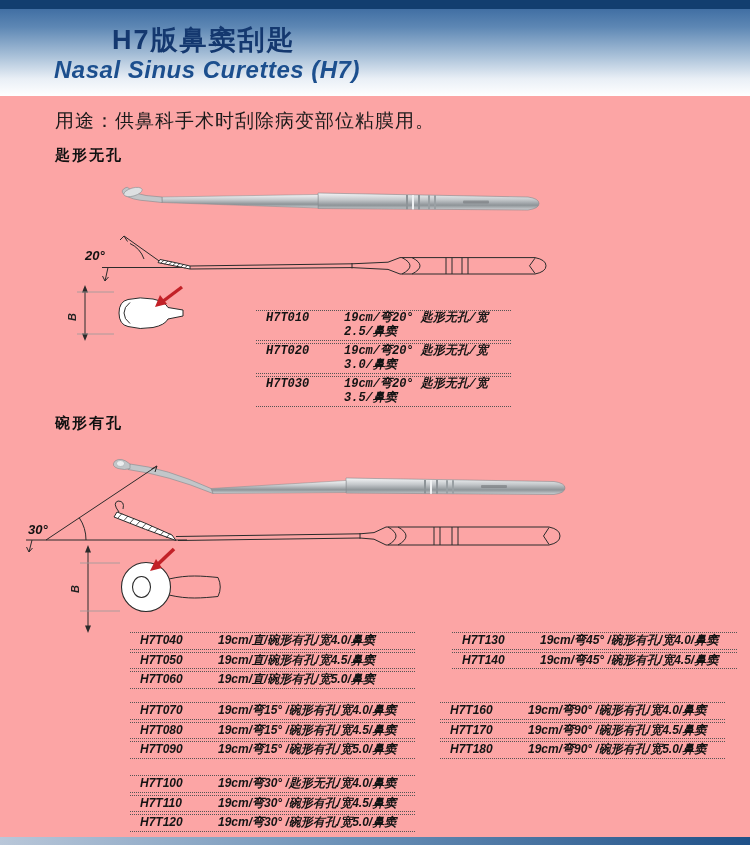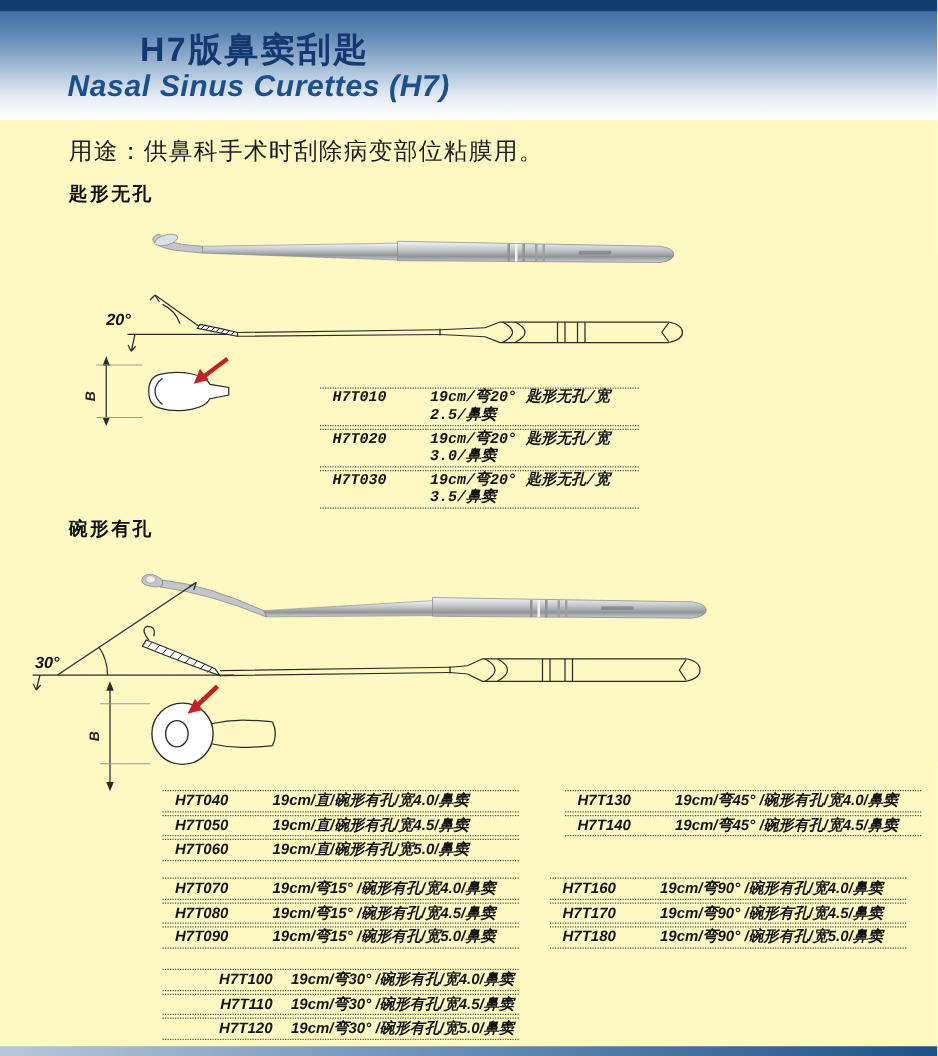--- a/index.html
+++ b/index.html
@@ -1,18 +1,18 @@
 <!DOCTYPE html>
 <html><head>
 <meta charset="utf-8">
 <style>
   * { margin:0; padding:0; box-sizing:border-box; }
   html,body { background:#fff; }
   body { font-family:"Liberation Sans","DejaVu Sans",sans-serif; }
-  .page { position:relative; width:750px; height:845px; background:#fef9c3; overflow:hidden; }
+  .page { position:relative; width:750px; height:845px; background:#fca5a5; overflow:hidden; }
 
   
   .header { position:absolute; top:0; left:0; width:750px; height:96px;
             background:linear-gradient(to bottom,#33639b 0%,#5d87b4 28%,#a8c0d8 58%,#e9eff6 82%,#ffffff 100%); }
   .header-topbar { position:absolute; top:0; left:0; width:750px; height:9px; background:#123e6f; }
   .title-zh { position:absolute; top:22px; left:112px; font-size:27px; font-weight:bold;
               color:#14386f; letter-spacing:2px; }
   .title-en { position:absolute; top:56px; left:54px; font-size:24px; font-weight:bold;
               font-style:italic; color:#1c4f8e; letter-spacing:0.5px; }
 
@@ -228,24 +228,24 @@
     <div class="t-row">
       <span class="t-code">H7T080</span>
       <span class="t-desc">19cm/弯15° /碗形有孔/宽4.5/鼻窦</span>
     </div>
     <div class="t-row">
       <span class="t-code">H7T090</span>
       <span class="t-desc">19cm/弯15° /碗形有孔/宽5.0/鼻窦</span>
     </div>
   </div>
 
-  <div class="spec-table" style="left:130px;top:775px;width:285px;text-align:right;">
+  <div class="spec-table" style="left:130px;top:775px;width:285px;">
     <div class="t-row">
       <span class="t-code">H7T100</span>
-      <span class="t-desc">19cm/弯30° /碗形有孔/宽4.0/鼻窦</span>
+      <span class="t-desc">19cm/弯30° /匙形无孔/宽4.0/鼻窦</span>
     </div>
     <div class="t-row">
       <span class="t-code">H7T110</span>
       <span class="t-desc">19cm/弯30° /碗形有孔/宽4.5/鼻窦</span>
     </div>
     <div class="t-row">
       <span class="t-code">H7T120</span>
       <span class="t-desc">19cm/弯30° /碗形有孔/宽5.0/鼻窦</span>
     </div>
   </div>

